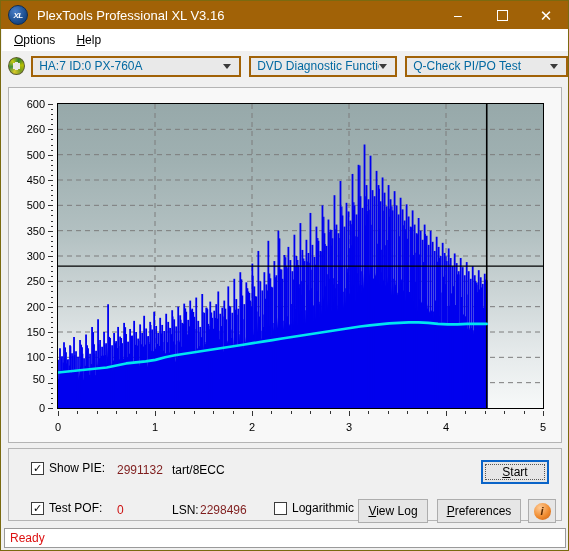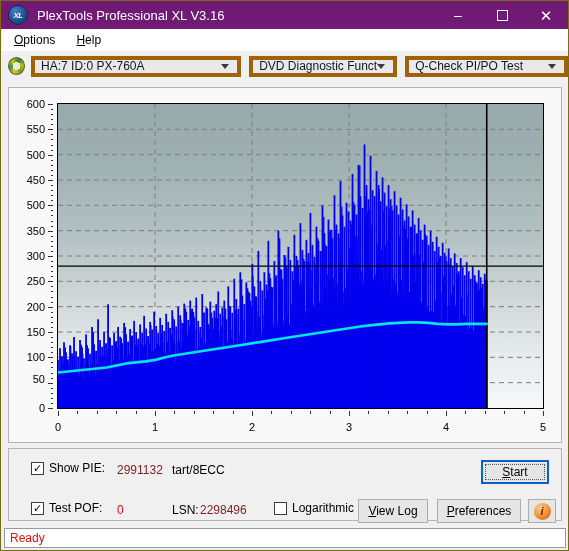--- a/index.html
+++ b/index.html
@@ -11,21 +11,21 @@
   }
   .window{
     position:absolute;left:0;top:0;width:569px;height:551px;
     box-sizing:border-box;
     border:1px solid #7a6a10;
     background:#f0f0f0;
   }
   
   .titlebar{
     position:absolute;left:0;top:0;width:567px;height:28px;
-    background:#701a75;
+    background:#a16207;
     display:flex;align-items:center;
   }
   .app-logo{
     width:18px;height:18px;margin-left:7px;border-radius:50%;
     background:radial-gradient(circle at 35% 30%, #4a7fc8 0%, #1c4e8f 60%, #0f3566 100%);
     border:1px solid #0c2d57;
     display:flex;align-items:center;justify-content:center;
     font-size:8px;font-weight:bold;color:#fff;font-style:italic;
     letter-spacing:-0.5px;
   }
@@ -58,23 +58,23 @@
   .disc-icon{
     width:18px;height:18px;margin-left:6px;border-radius:50%;
     background:
       radial-gradient(circle at 50% 50%, #e8e8e8 0 4px, transparent 4px),
       conic-gradient(from 20deg,#2f7f2f,#b9c000,#7a9e20,#d8c828,#3f8f3f,#c3c814,#2f7f2f);
     border:1px solid #5a5a2a;
     box-sizing:border-box;
   }
   .combo{
     height:21px;box-sizing:border-box;
-    border:4px solid #a16207;background:#e9e9e9;
+    border:2px solid #a16207;background:#e9e9e9;
     display:flex;align-items:center;
-    font-size:12px;color:#0f172a;
+    font-size:12px;color:#0369a1;
     position:relative;
   }
   .combo .lbl{padding-left:6px;white-space:nowrap;overflow:hidden;}
   .combo .arrow{
     margin-left:auto;margin-right:8px;
     width:0;height:0;border-left:4px solid transparent;border-right:4px solid transparent;
     border-top:5px solid #3a3a3a;
   }
   #combo-drive{width:222px;margin-left:6px;}
   #combo-function{width:148px;margin-left:8px;}
@@ -221,21 +221,21 @@
       <div class="ylab" style="top: 159px;">300</div>
       <div class="tickmark" style="left: 47px; width: 5px; height: 1px; top: 159px;"></div>
       <div class="ylab" style="top: 133.667px;">350</div>
       <div class="tickmark" style="left: 47px; width: 5px; height: 1px; top: 133.667px;"></div>
       <div class="ylab" style="top: 108.333px;">500</div>
       <div class="tickmark" style="left: 47px; width: 5px; height: 1px; top: 108.333px;"></div>
       <div class="ylab" style="top: 83px;">450</div>
       <div class="tickmark" style="left: 47px; width: 5px; height: 1px; top: 83px;"></div>
       <div class="ylab" style="top: 57.6667px;">500</div>
       <div class="tickmark" style="left: 47px; width: 5px; height: 1px; top: 57.6667px;"></div>
-      <div class="ylab" style="top: 32.3333px;">550</div>
+      <div class="ylab" style="top: 32.3333px;">260</div>
       <div class="tickmark" style="left: 47px; width: 5px; height: 1px; top: 32.3333px;"></div>
       <div class="ylab" style="top: 7px;">600</div>
       <div class="tickmark" style="left: 47px; width: 5px; height: 1px; top: 7px;"></div>
       <div class="tickmark" style="left: 50px; width: 2px; height: 1px; top: 305.933px;"></div>
       <div class="tickmark" style="left: 50px; width: 2px; height: 1px; top: 300.867px;"></div>
       <div class="tickmark" style="left: 50px; width: 2px; height: 1px; top: 295.8px;"></div>
       <div class="tickmark" style="left: 50px; width: 2px; height: 1px; top: 290.733px;"></div>
       <div class="tickmark" style="left: 50px; width: 2px; height: 1px; top: 280.6px;"></div>
       <div class="tickmark" style="left: 50px; width: 2px; height: 1px; top: 275.533px;"></div>
       <div class="tickmark" style="left: 50px; width: 2px; height: 1px; top: 270.467px;"></div>

